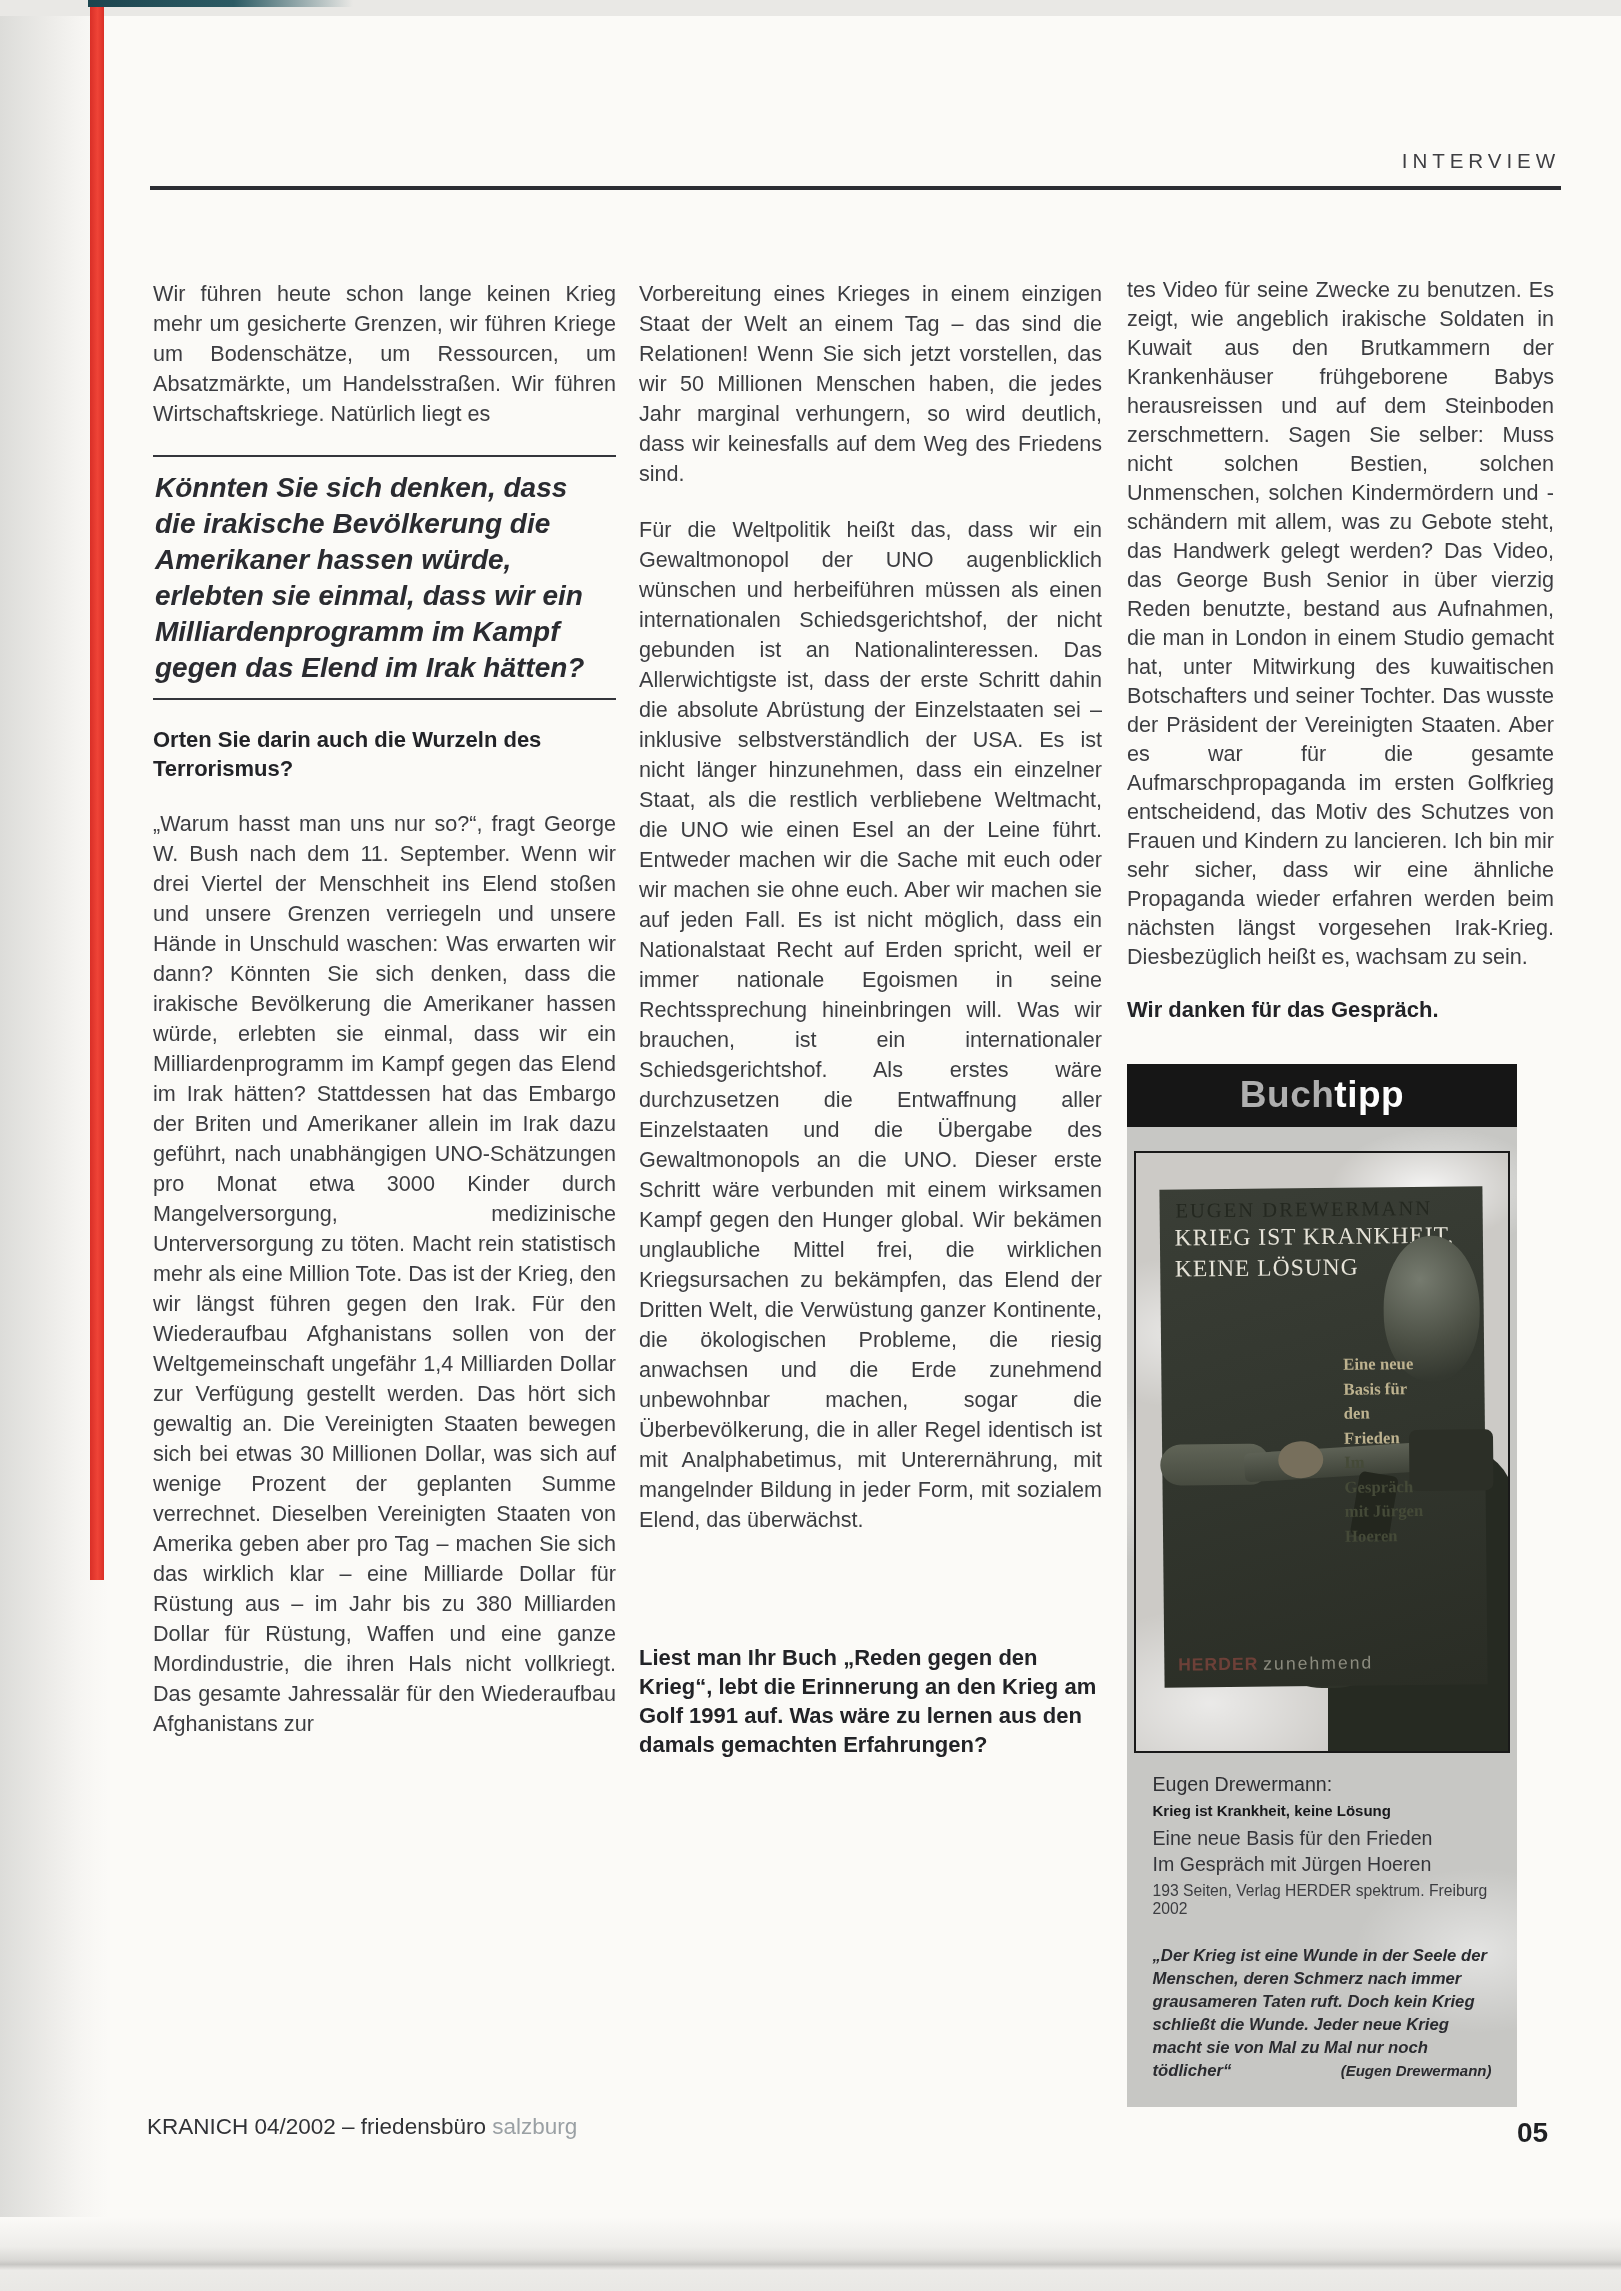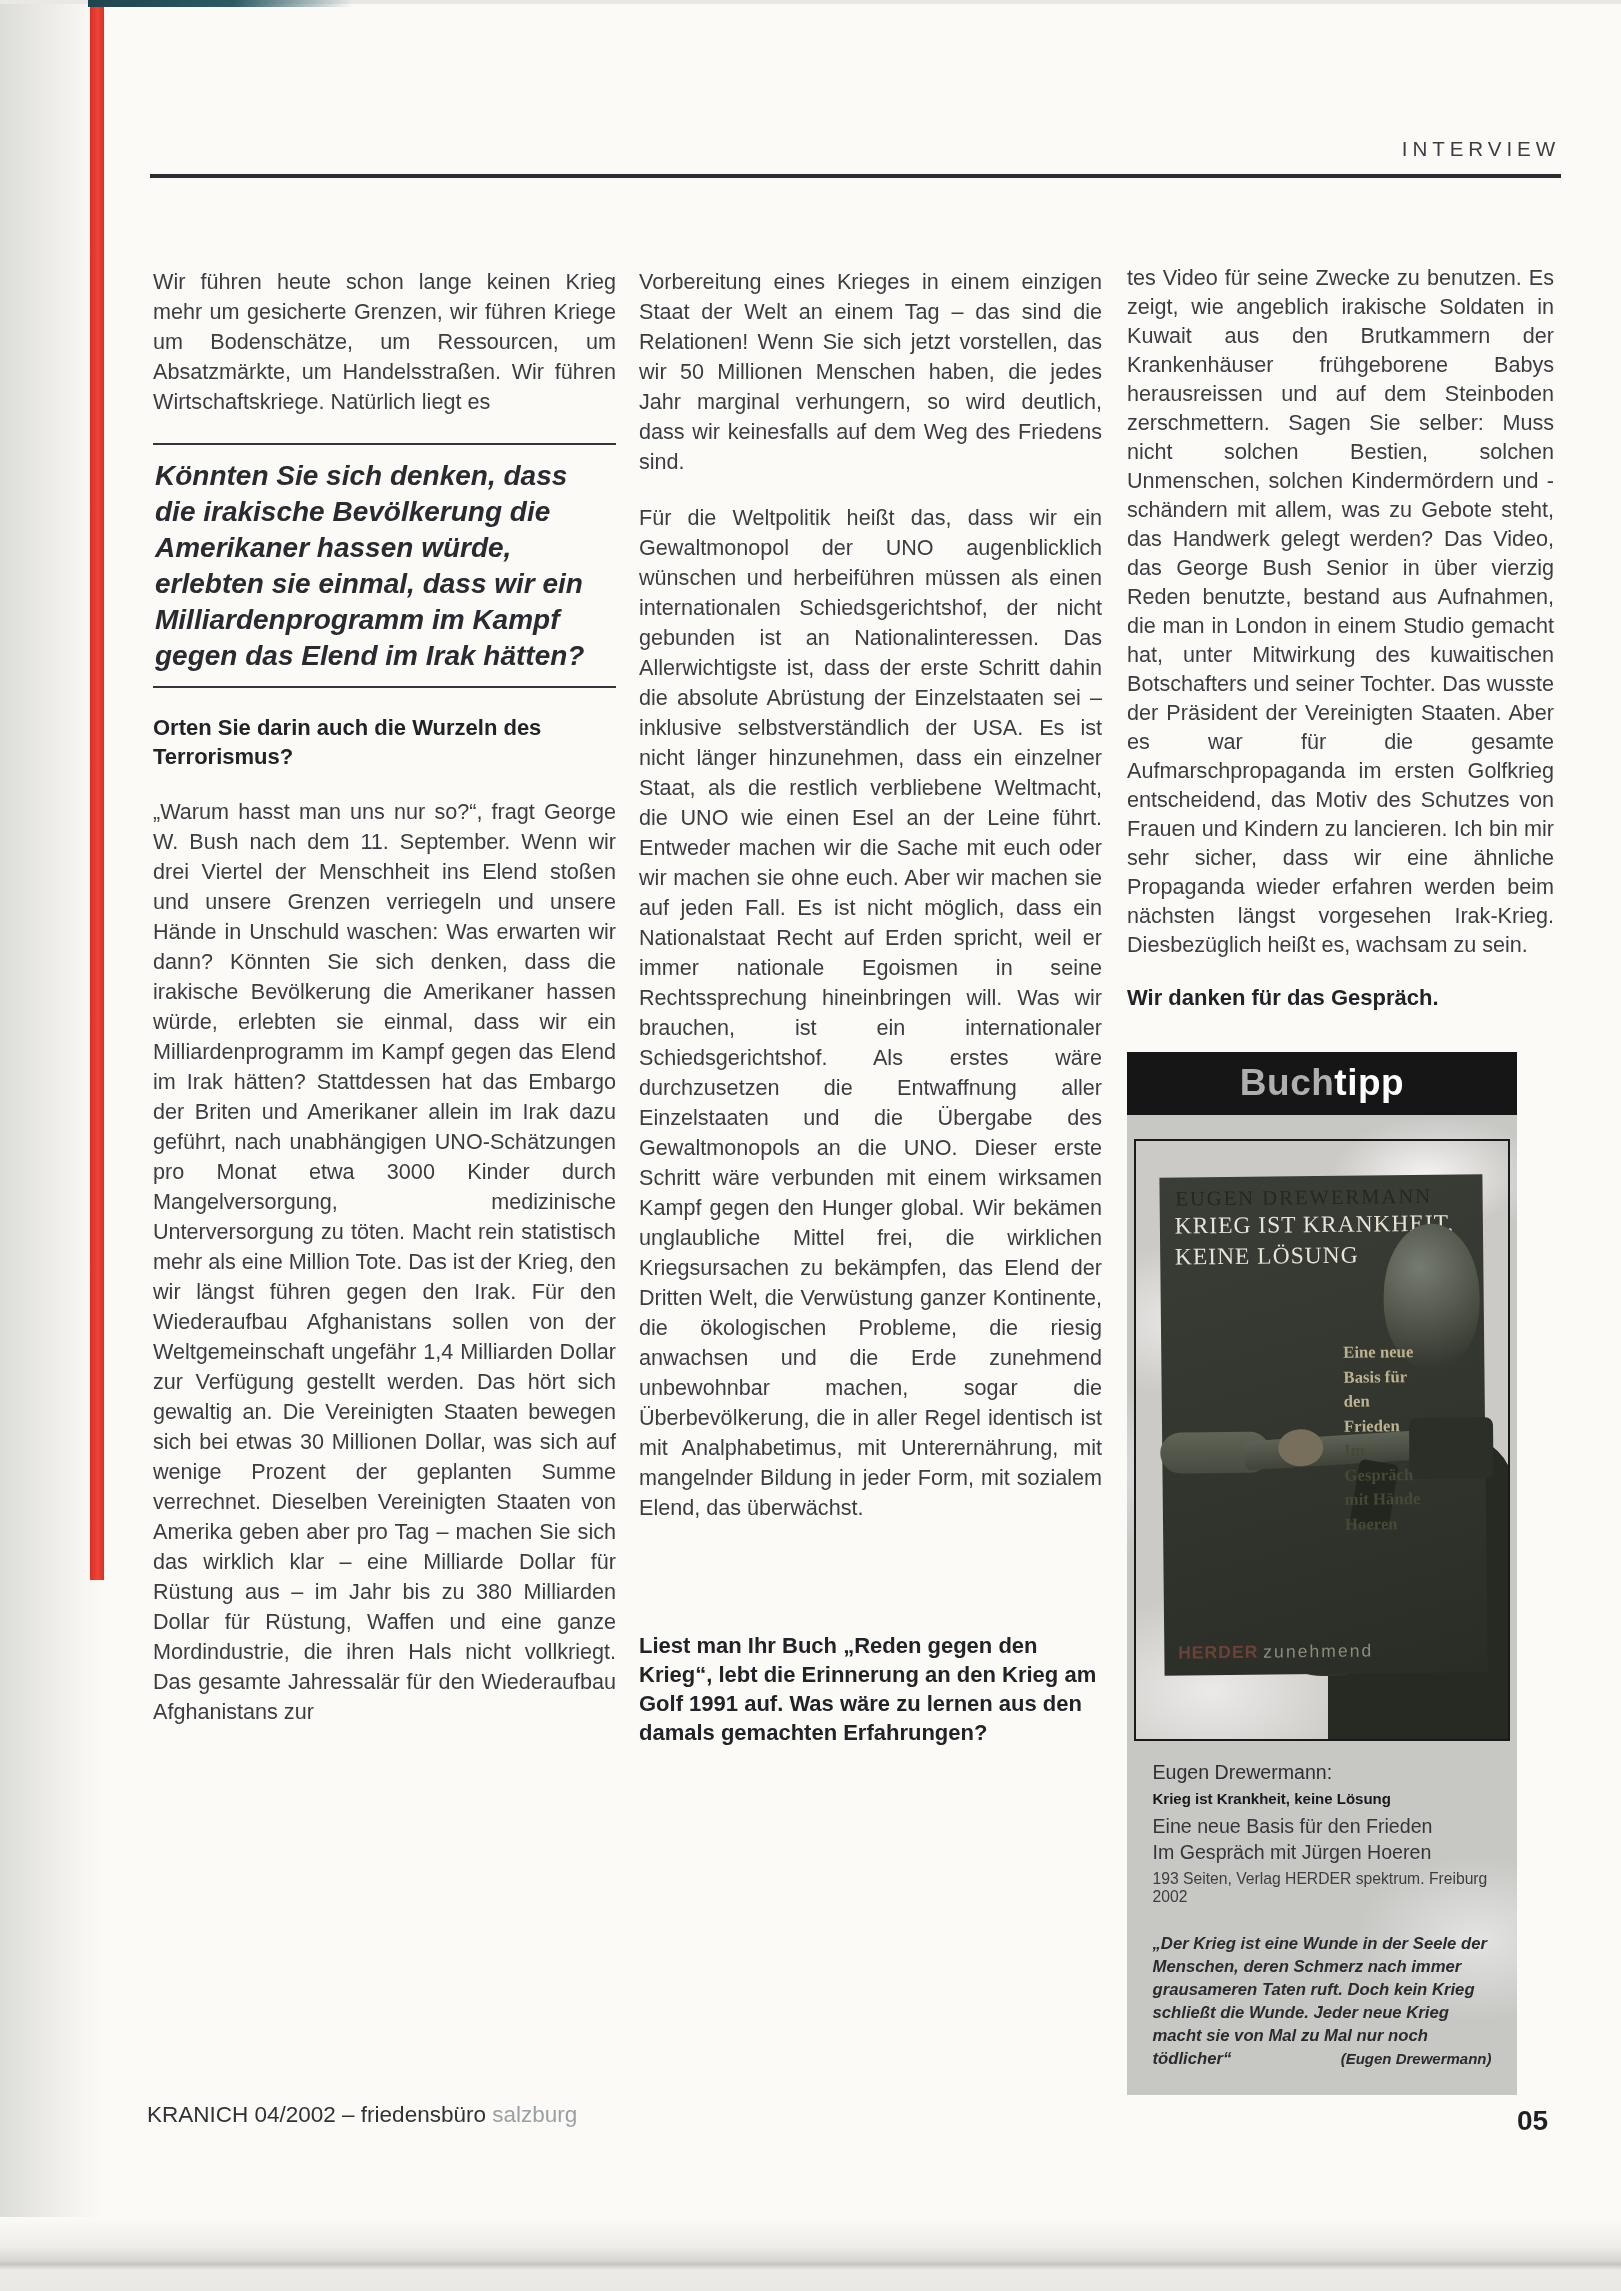--- a/index.html
+++ b/index.html
@@ -3,21 +3,21 @@
 <meta charset="utf-8">
 <style>
   html,body{margin:0;padding:0;}
   body{
     width:1621px;height:2292px;position:relative;overflow:hidden;
     background:#e9e8e5;
     font-family:"Liberation Sans", sans-serif;
     -webkit-hyphens:auto;hyphens:auto;
   }
   .page{
-    position:absolute;left:0;top:4px;width:1621px;height:2225px;
+    position:absolute;left:0;top:16px;width:1621px;height:2225px;
     background:#fbfaf7;
   }
   .left-shade{
     position:absolute;left:0;top:0;width:108px;height:2225px;
     background:linear-gradient(90deg,#dcdcd9 0%,#ecebe8 45%,#f6f5f2 75%,rgba(251,250,247,0));
   }
   .bottom-edge{
     position:absolute;left:0;top:2217px;width:1621px;height:74px;
     background:linear-gradient(#fbfaf7 0%,#eeedea 40%,#d9d8d5 58%,#c7c6c3 64%,#ecebe8 72%,#e9e8e5 100%);
   }
@@ -187,21 +187,21 @@
           <div class="hand"></div>
           <div class="mag"></div>
           <div class="receiver"></div>
           <div class="cov-side">
             <div class="lt">Eine neue</div>
             <div class="lt">Basis für</div>
             <div class="lt">den</div>
             <div class="lt">Frieden</div>
             <div class="dk">Im</div>
             <div class="dk">Gespräch</div>
-            <div class="dk">mit Hände</div>
+            <div class="dk">mit Jürgen</div>
             <div class="dk">Hoeren</div>
           </div>
           <div class="cov-pub">
             <span class="pub1">HERDER</span> <span class="pub2">zunehmend</span>
           </div>
         </div>
       </div>
 
       <div class="bt-caption">
         <div class="cap-author">Eugen Drewermann:</div>

